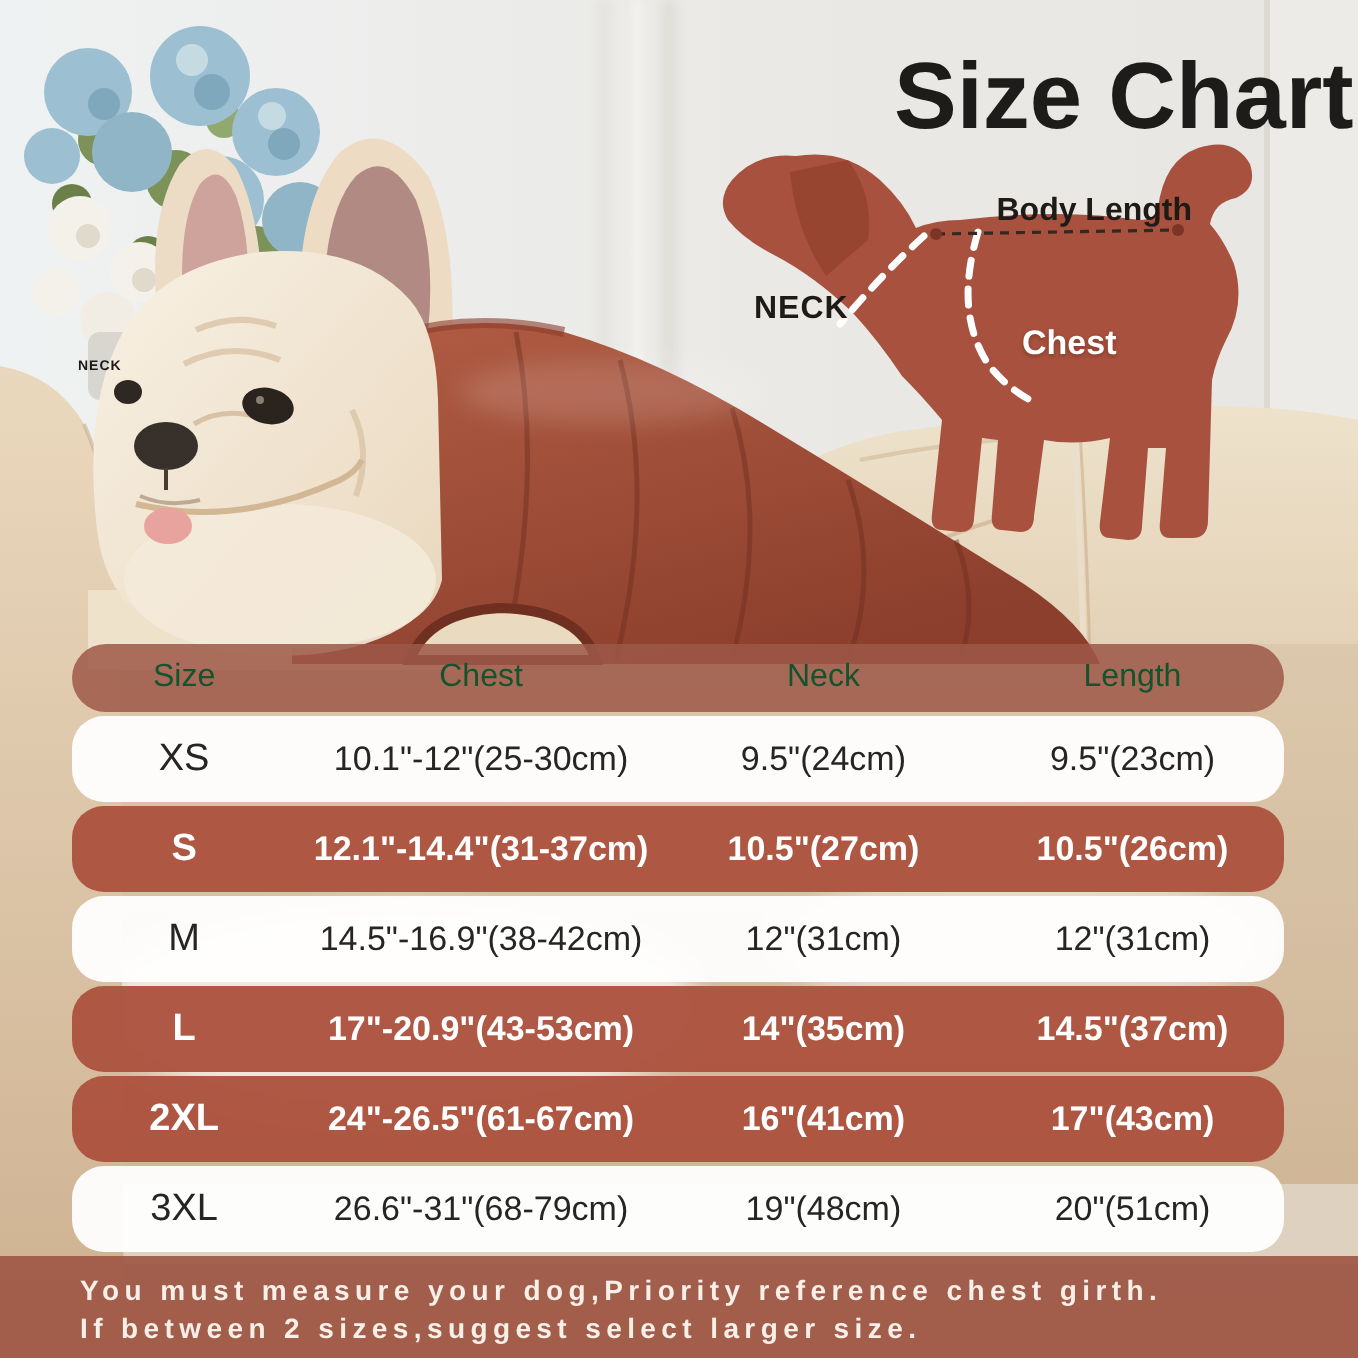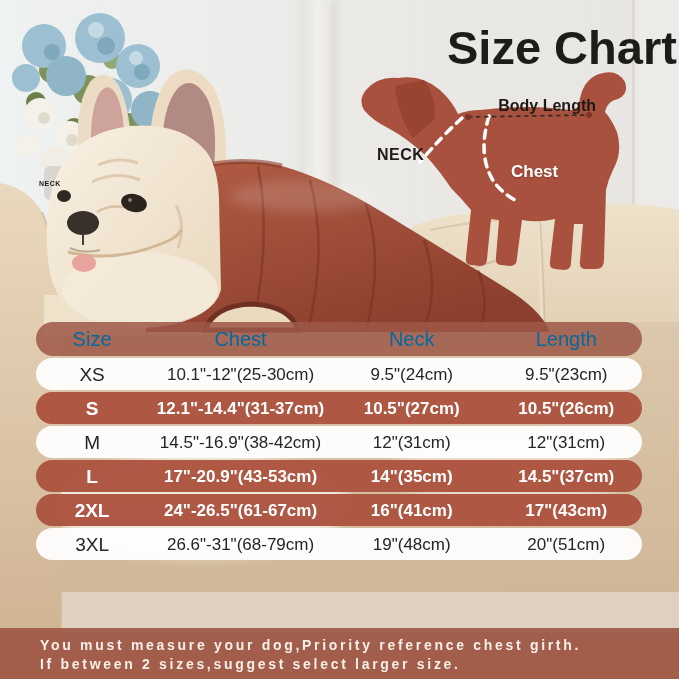--- a/index.html
+++ b/index.html
@@ -25,31 +25,31 @@
 
   
   .diag-label{position:absolute;font-weight:700;color:#201a17;white-space:nowrap;}
   .diag-bodylength{left:462px;top:97px;width:134px;text-align:right;font-size:16px;}
   .diag-neck{left:377px;top:146px;font-size:16px;letter-spacing:.5px;}
   .diag-chest{left:511px;top:162px;font-size:17px;color:#ffffff;text-shadow:0 1px 2px rgba(60,20,10,.35);}
 
   
   .size-table{position:absolute;left:36px;top:322px;width:606px;}
   .t-row{
-    display:flex;align-items:center;height:32px;border-radius:16px;margin-bottom:2px;
+    display:flex;align-items:center;height:43px;border-radius:16px;margin-bottom:2px;
   }
   .t-row.header{height:34px;border-radius:17px;background:rgba(158,88,72,.85);}
   .t-row.dark{background:rgba(172,82,62,.96);}
   .t-row.light{background:rgba(255,255,255,.94);}
   .t-cell{text-align:center;line-height:1;}
   .c-size{width:18.5%;}
   .c-chest{width:30.5%;}
   .c-neck{width:26%;}
   .c-length{width:25%;}
-  .header .t-cell{font-size:20px;color:#0369a1;font-weight:400;}
+  .header .t-cell{font-size:16px;color:#14532d;font-weight:400;}
   .light .t-cell{font-size:17px;color:#262524;}
   .dark .t-cell{font-size:17px;color:#fff;font-weight:700;}
   .light .c-size{font-size:19px;}
   .dark .c-size{font-size:19px;}
 
   
   .banner{
     position:absolute;left:0;top:628px;width:679px;height:51px;
     background:rgba(157,84,68,.9);box-sizing:border-box;
     padding:8px 0 0 40px;

